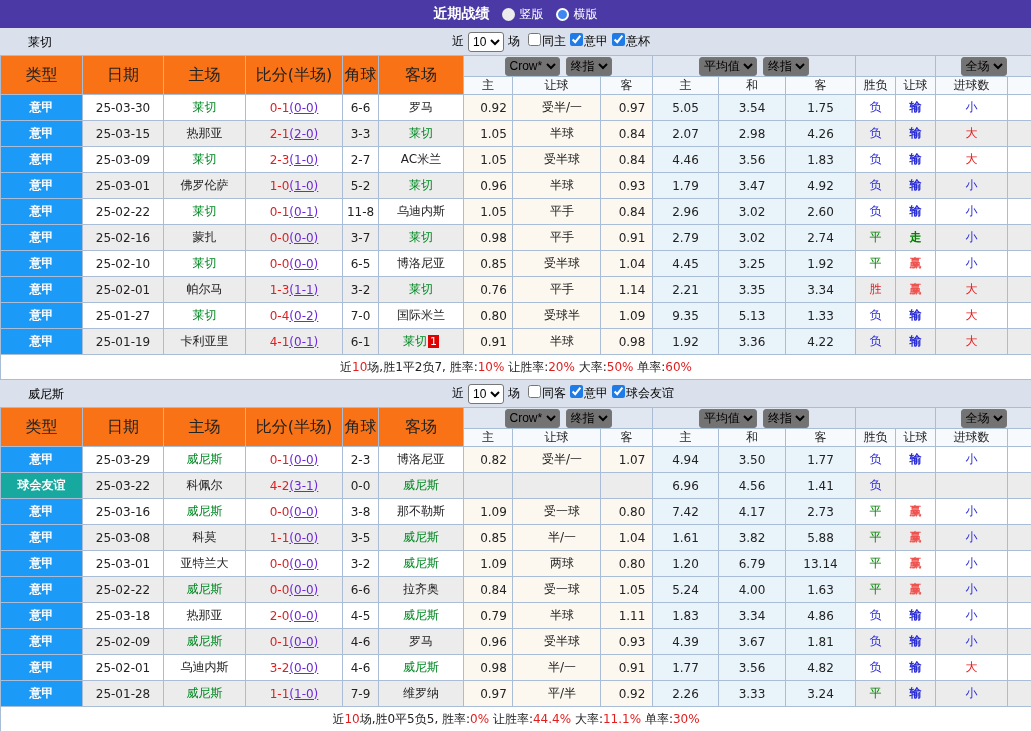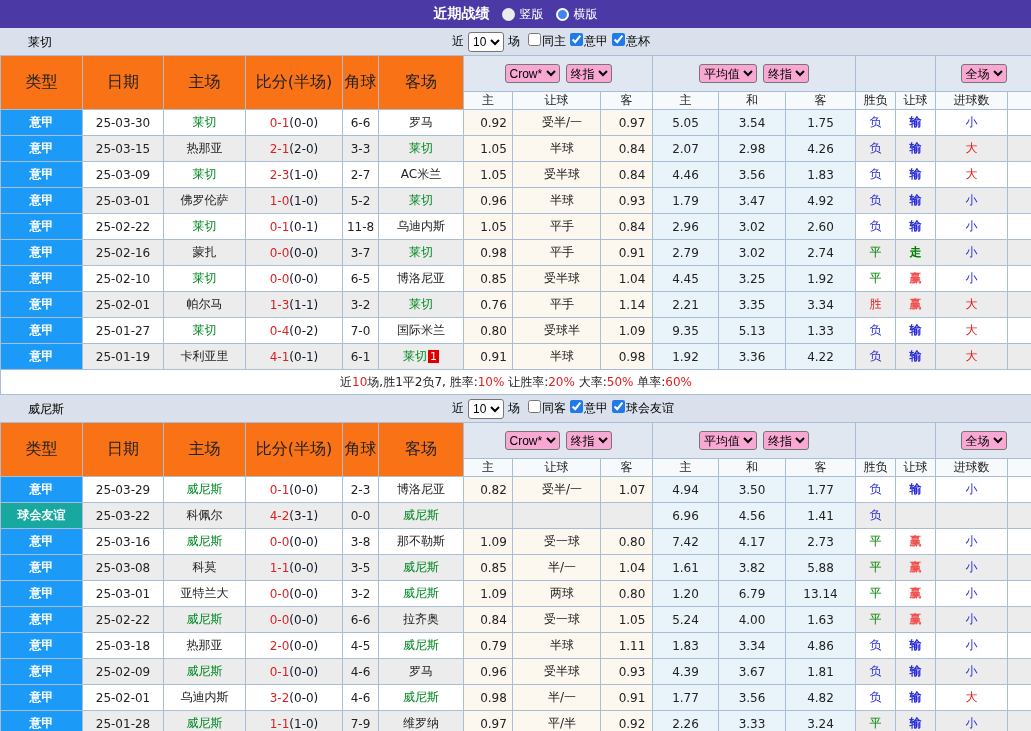--- a/index.html
+++ b/index.html
@@ -25,34 +25,34 @@
   .cb { display:inline-flex; align-items:flex-start; margin-left:4px; cursor:pointer; }
   .cb input { width:13px; height:13px; margin:0 1px 0 0; accent-color:#1f7be8; }
 
   
   .stats-table { border-collapse:collapse; table-layout:fixed; width:1031px; background:#fff; }
   .stats-table th, .stats-table td { border:1px solid #a9bed6; text-align:center;
     font-size:12px; color:#222; font-weight:normal; white-space:nowrap; overflow:hidden; padding:0; }
   .sel-row th { height:21px; background:#e0e7f1; }
   .sel-row th.hcell { background:#f97316; font-size:16px; }
   .selcell select { height:19px; font-size:12px; border:1px solid #767676; border-radius:3px;
-    background:#f9a8d4; margin:8px 3px; vertical-align:middle; }
+    background:#737373; margin:0 3px; vertical-align:middle; }
   .lab-row th { height:17px; background:#f7fafd; }
   tbody td { height:26px; }
   tr.r-white td { background:#ffffff; }
   tr.r-gray  td { background:#ececec; }
   td.c-handi { background:#fcf8f0 !important;padding-left:11px; }
   tr.r-gray  td.c-handi.empty { background:#ececec !important; }
   td.c-euro  { background:#e9f3fa !important; }
   td.c-type  { background:#1b9af7 !important; color:#fff; font-weight:bold; }
   td.c-type.friendly { background:#17a89f !important; }
   td.c-hres  { font-weight:bold; }
   td.focus-team { color:#008822; }
   .score-main { color:#e01e1e; }
-  .score-half { color:#0f172a; }
+  .score-half { color:#6d28d9;text-decoration:underline; }
   .card-badge { display:inline-block; background:#e00000; color:#fff; font-size:11px;
     line-height:13px; padding:0 2px; margin-left:1px; vertical-align:middle; }
   .summary-row td { height:25px; background:#fff; font-size:12px; color:#222; }
   .summary-row .red { color:#e01e1e; }
 </style>
 </head>
 <body>
 
 <div class="titlebar">
   <span class="title">近期战绩</span>

